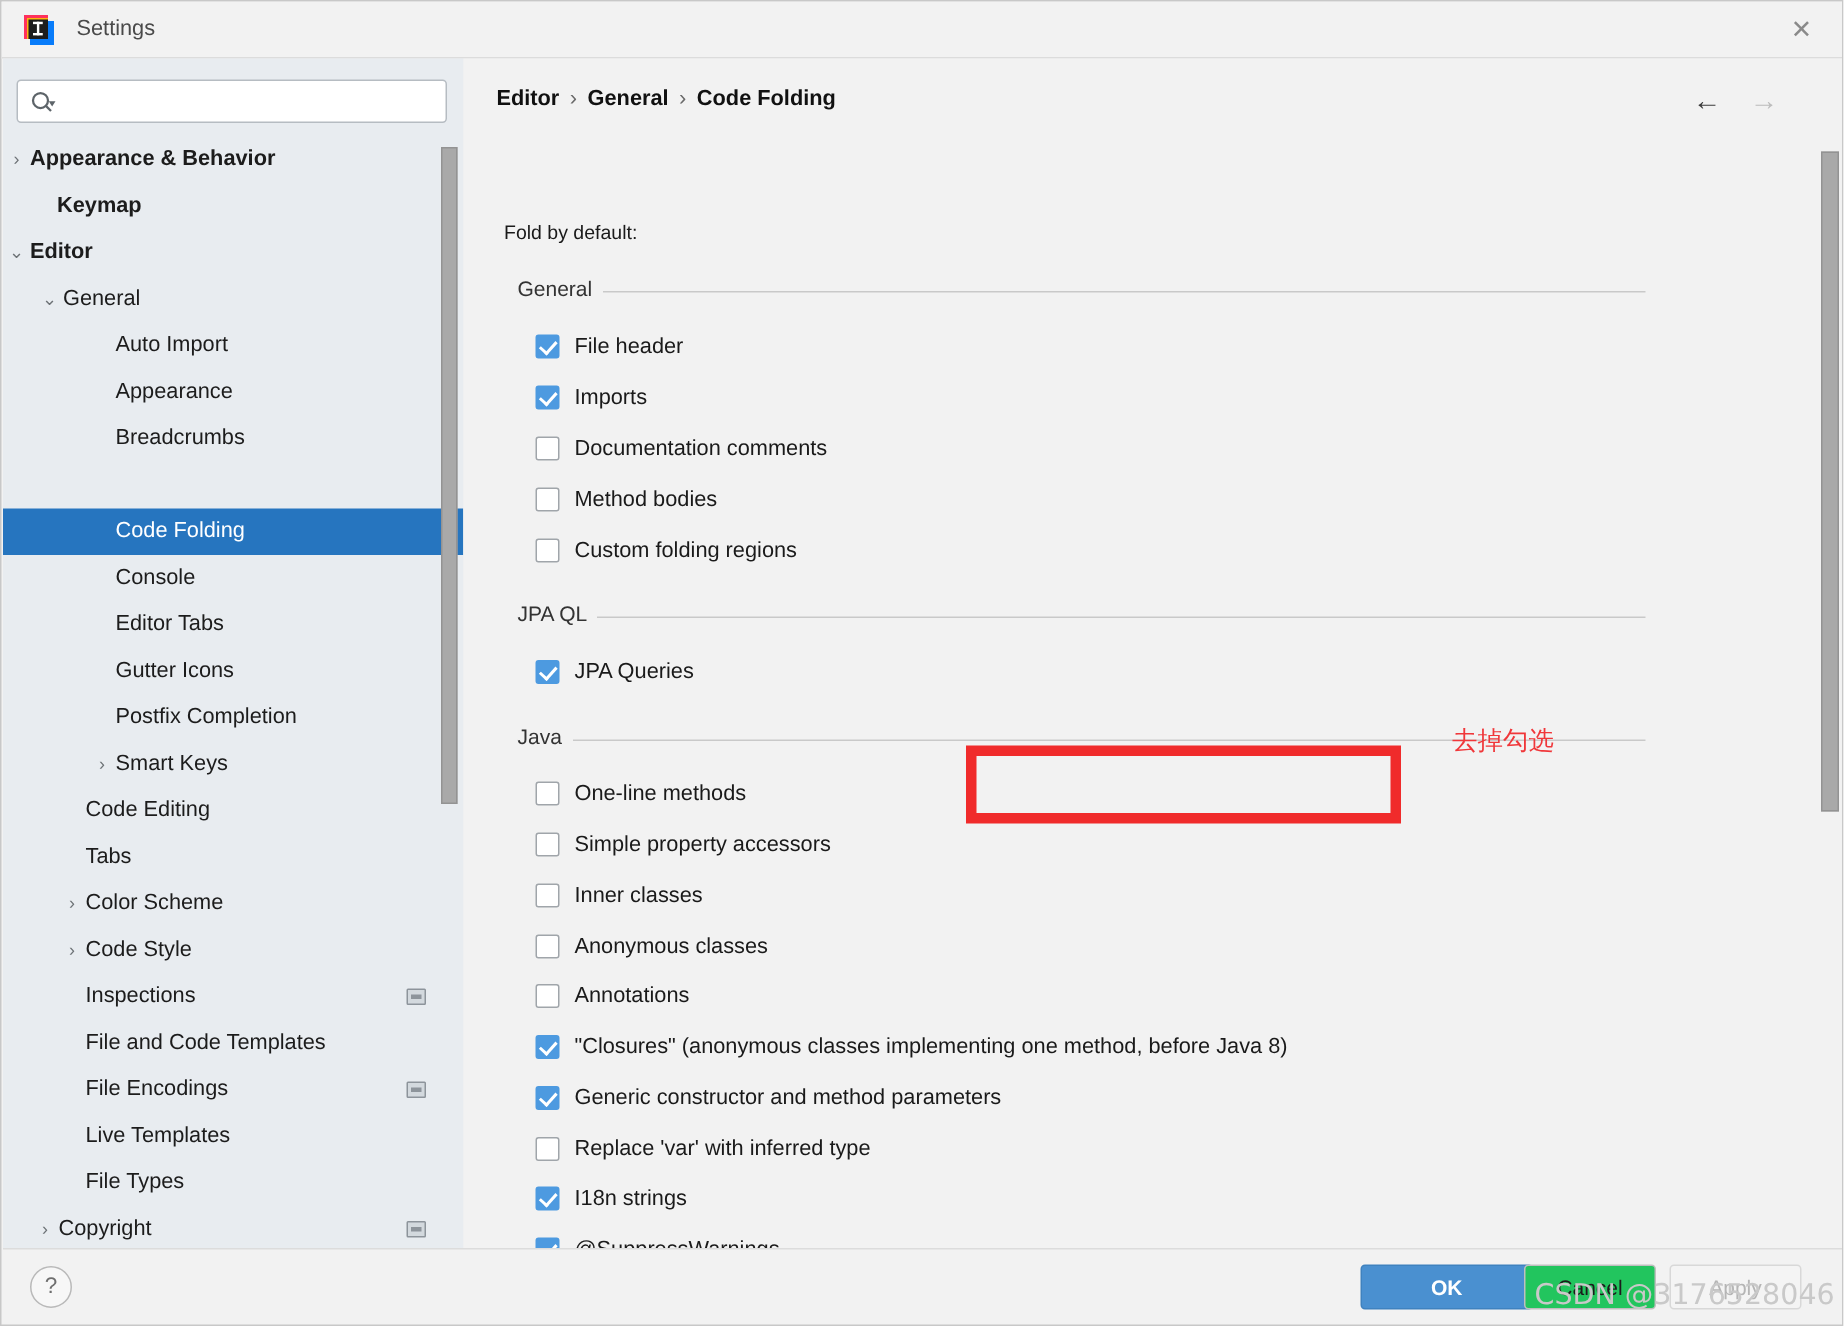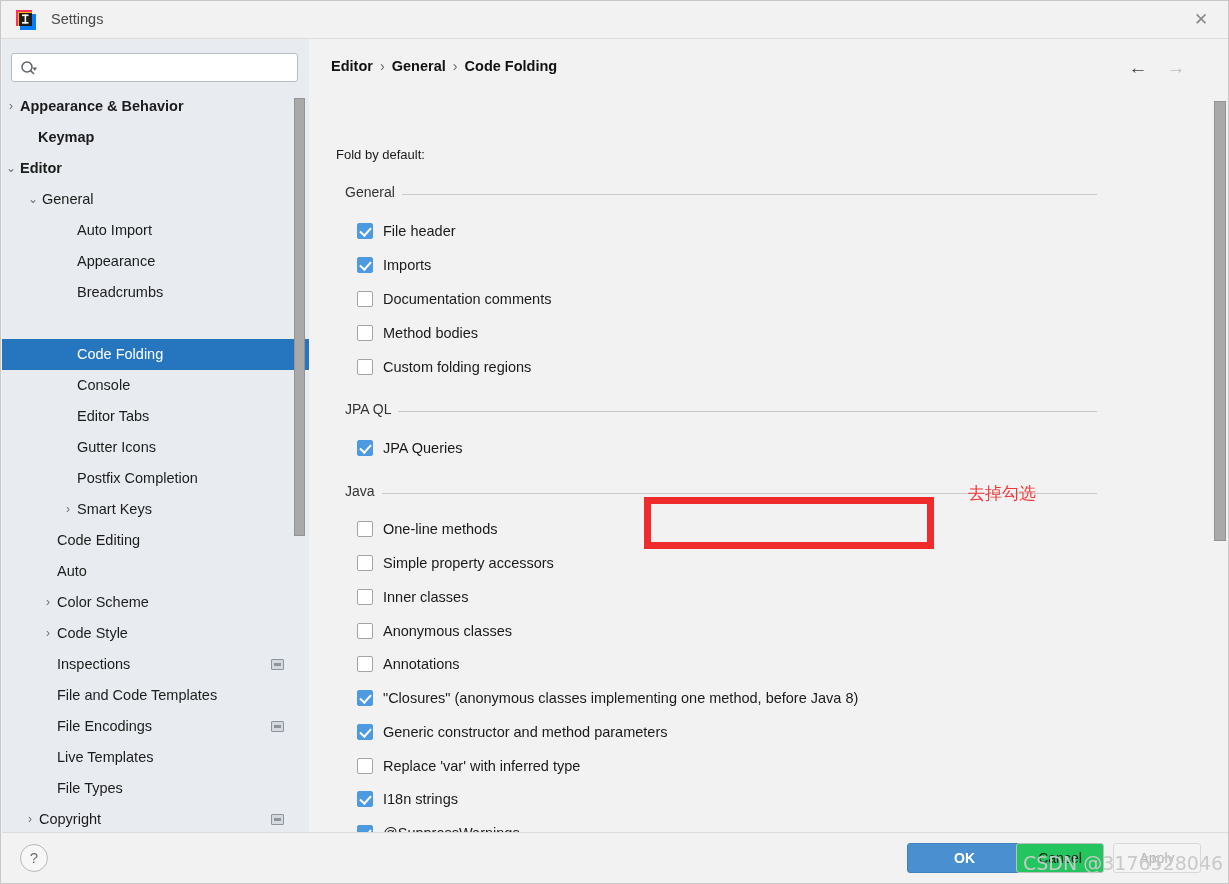--- a/index.html
+++ b/index.html
@@ -416,21 +416,21 @@
           <span class="tree-label" style="left: 75px;">Postfix Completion</span>
         </div>
         <div class="tree-row">
           <span class="twisty" style="left: 59px;">›</span>
           <span class="tree-label" style="left: 75px;">Smart Keys</span>
         </div>
         <div class="tree-row">
           <span class="tree-label" style="left: 55px;">Code Editing</span>
         </div>
         <div class="tree-row">
-          <span class="tree-label" style="left: 55px;">Auto</span>
+          <span class="tree-label" style="left: 55px;">Tabs</span>
         </div>
         <div class="tree-row">
           <span class="twisty" style="left: 39px;">›</span>
           <span class="tree-label" style="left: 55px;">Color Scheme</span>
         </div>
         <div class="tree-row">
           <span class="twisty" style="left: 39px;">›</span>
           <span class="tree-label" style="left: 55px;">Code Style</span>
         </div>
         <div class="tree-row">

